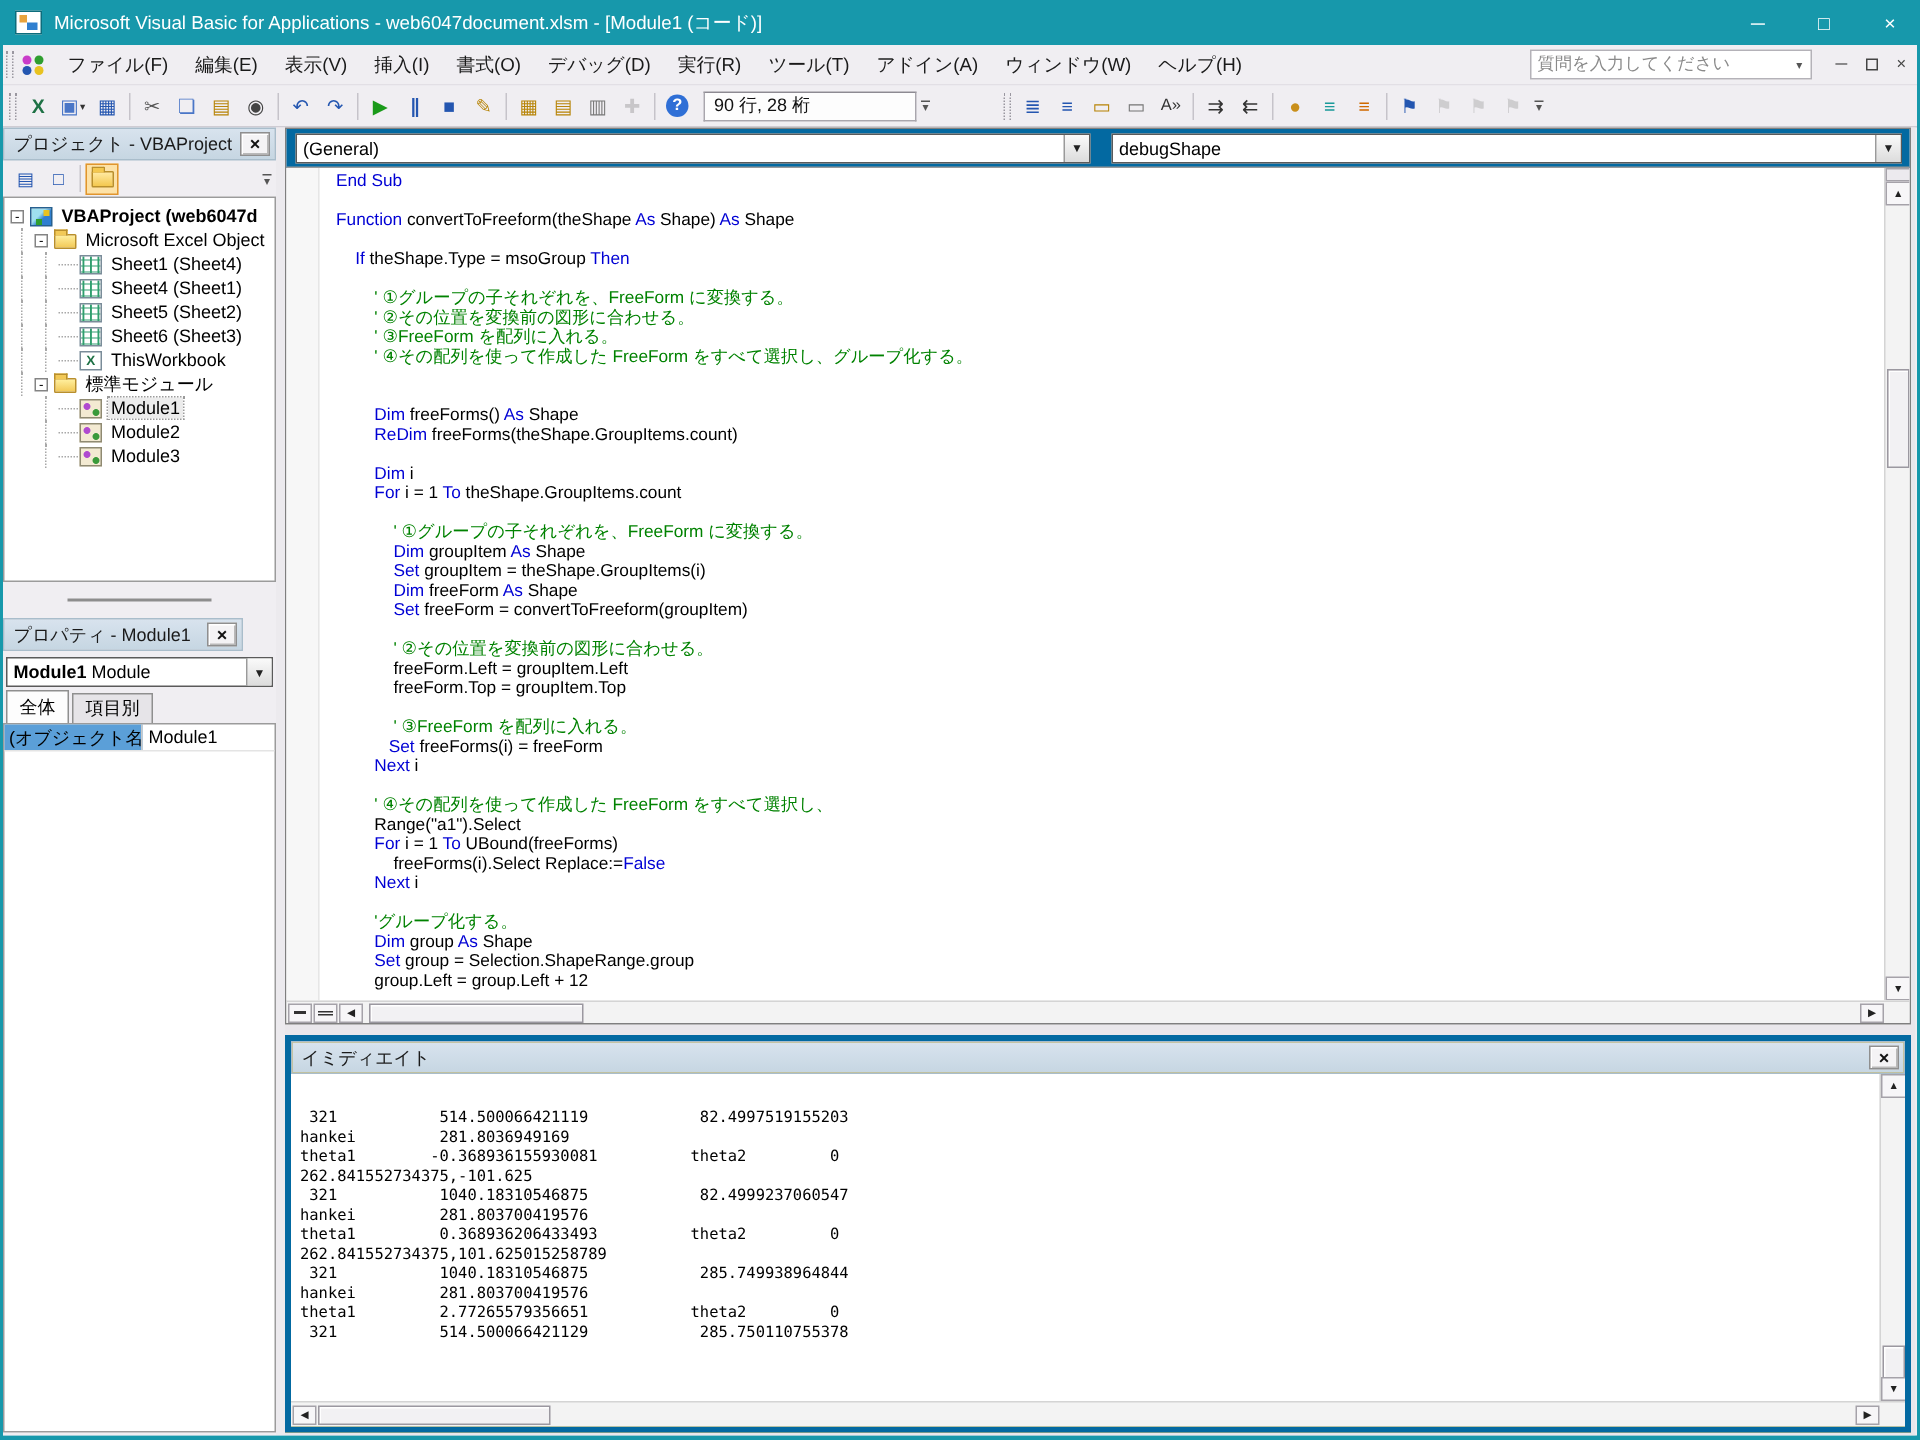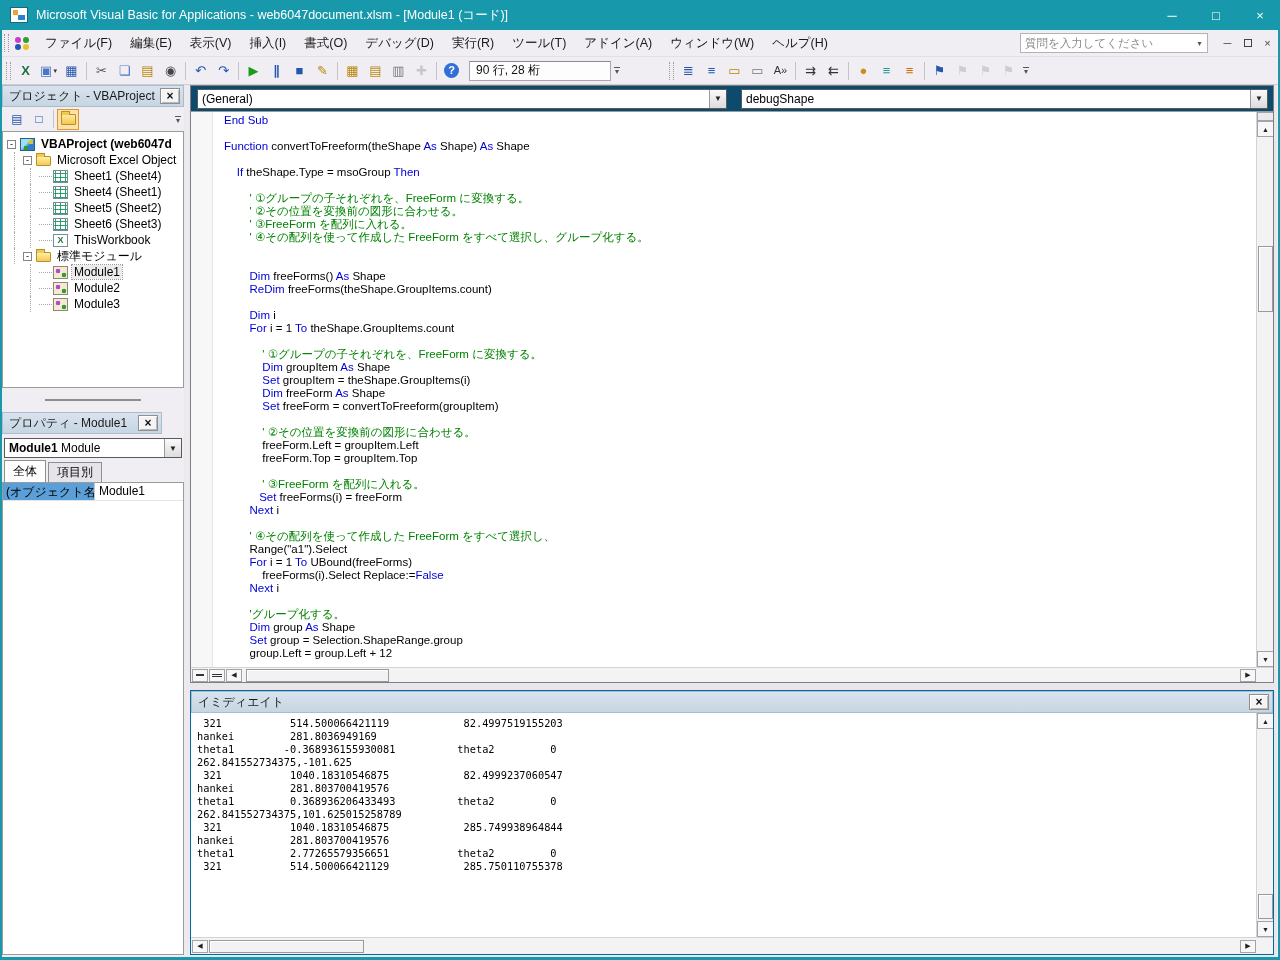--- a/index.html
+++ b/index.html
@@ -87,21 +87,21 @@
   .combo .ca{width:17px;height:100%;background:linear-gradient(#fafafa,#dcdcdc);border-left:1px solid #9a9a9a;font-size:8px;color:#222;display:flex;align-items:center;justify-content:center;flex:none;}
   .prop-tabs{position:absolute;left:2px;top:375px;width:178px;height:22px;display:flex;align-items:flex-end;}
   .tab{height:20px;padding:0 8px;font-size:12px;display:flex;align-items:center;border:1px solid #8f8f8f;border-bottom:none;background:#e6e4e8;margin-right:2px;}
   .tab.active{background:#fdfdfd;height:22px;font-weight:normal;}
   .prop-grid{position:absolute;left:0;top:397px;width:182px;bottom:2px;background:#fff;border:1px solid #9b9b9b;}
   .prop-row{display:flex;height:18px;border-bottom:1px solid #e4e4e4;font-size:12px;}
   .prop-name{width:92px;padding:1px 3px;background:#5b9fd8;color:#000;border-right:1px solid #c8c8c8;white-space:nowrap;overflow:hidden;}
   .prop-val{flex:1;padding:1px 4px;white-space:nowrap;overflow:hidden;}
   
   .code-window{position:absolute;left:0;right:3px;top:0;height:598px;background:#fff;border:1px solid #7f7f7f;}
-  .combo-band{position:absolute;left:0;right:0;top:0;height:26px;background:#0c4a6e;border-bottom:1px solid #9a9a9a;display:flex;align-items:center;padding:0 6px;}
+  .combo-band{position:absolute;left:0;right:0;top:0;height:26px;background:#0369a1;border-bottom:1px solid #9a9a9a;display:flex;align-items:center;padding:0 6px;}
   .combo-band .combo{flex:none;}
   .combo.c-left{width:530px;}
   .combo.c-right{width:527px;margin-left:14px;}
   .code-viewport{position:absolute;left:0;right:0;top:26px;bottom:15px;background:#fff;overflow:hidden;}
   .code-margin{position:absolute;left:0;top:0;bottom:0;width:22px;background:#f7f7f7;border-right:1px solid #e6e6e6;}
   .code-text{position:absolute;left:22px;right:17px;top:0;bottom:0;overflow:hidden;padding:2px 0 0 11px;}
   .code-line{height:13px;white-space:pre;font-family:"DejaVu Sans Mono",monospace;font-size:11.5px;line-height:13px;}
   .tk-n{color:#000;} .tk-k{color:#0000d4;} .tk-c{color:#008200;}
   
   .vscroll{position:absolute;right:0;top:0;bottom:0;width:17px;background:#f3f3f3;border-left:1px solid #d4d4d4;}
@@ -110,24 +110,24 @@
   .split-box{position:absolute;left:0;top:0;width:17px;height:9px;background:#eceaee;border:1px solid #a5a2a9;}
   .hscroll{position:absolute;left:0;right:0;bottom:0;height:15px;background:#f3f3f3;border-top:1px solid #d4d4d4;display:flex;align-items:center;}
   .hs-btn{width:16px;height:13px;background:#f7f6f8;border:1px solid #a5a2a9;color:#222;font-size:7px;display:flex;align-items:center;justify-content:center;flex:none;margin-left:1px;}
   .view-btn{width:16px;height:13px;background:#f7f6f8;border:1px solid #a5a2a9;margin-left:1px;display:flex;align-items:center;justify-content:center;flex:none;}
   .view-btn i{display:block;width:8px;border-top:2px solid #333;}
   .view-btn.full i{width:10px;border-top:3px double #333;}
   .hs-thumb{height:13px;background:#f2f1f3;border:1px solid #9b98a0;box-shadow:inset 1px 1px 0 #fff;flex:none;}
   .hs-track{flex:1;}
   .corner{width:17px;height:13px;flex:none;}
   
-  .imm-window{position:absolute;left:0;right:3px;top:605px;bottom:2px;background:#eab308;border:1px solid #0369a1;}
+  .imm-window{position:absolute;left:0;right:3px;top:605px;bottom:2px;background:#eab308;border:4px solid #0369a1;}
   .imm-title{position:absolute;left:0;right:0;top:0;}
   .imm-viewport{position:absolute;left:0;right:0;top:22px;bottom:17px;background:#fff;overflow:hidden;}
-  .imm-text{position:absolute;left:0;right:17px;top:0;bottom:0;padding:4px 0 0 6px;overflow:hidden;}
+  .imm-text{position:absolute;left:0;right:17px;top:0;bottom:0;padding:23px 0 0 6px;overflow:hidden;}
   .imm-line{height:13px;white-space:pre;font-family:"DejaVu Sans Mono",monospace;font-size:10.3px;line-height:13px;color:#000;}
   .imm-hscroll{position:absolute;left:0;right:0;bottom:0;height:17px;background:#f3f3f3;border-top:1px solid #d4d4d4;display:flex;align-items:center;}
 </style>
 </head>
 <body>
 
 <div class="window">
 
   <div class="titlebar">
     <span class="app-icon"></span>

